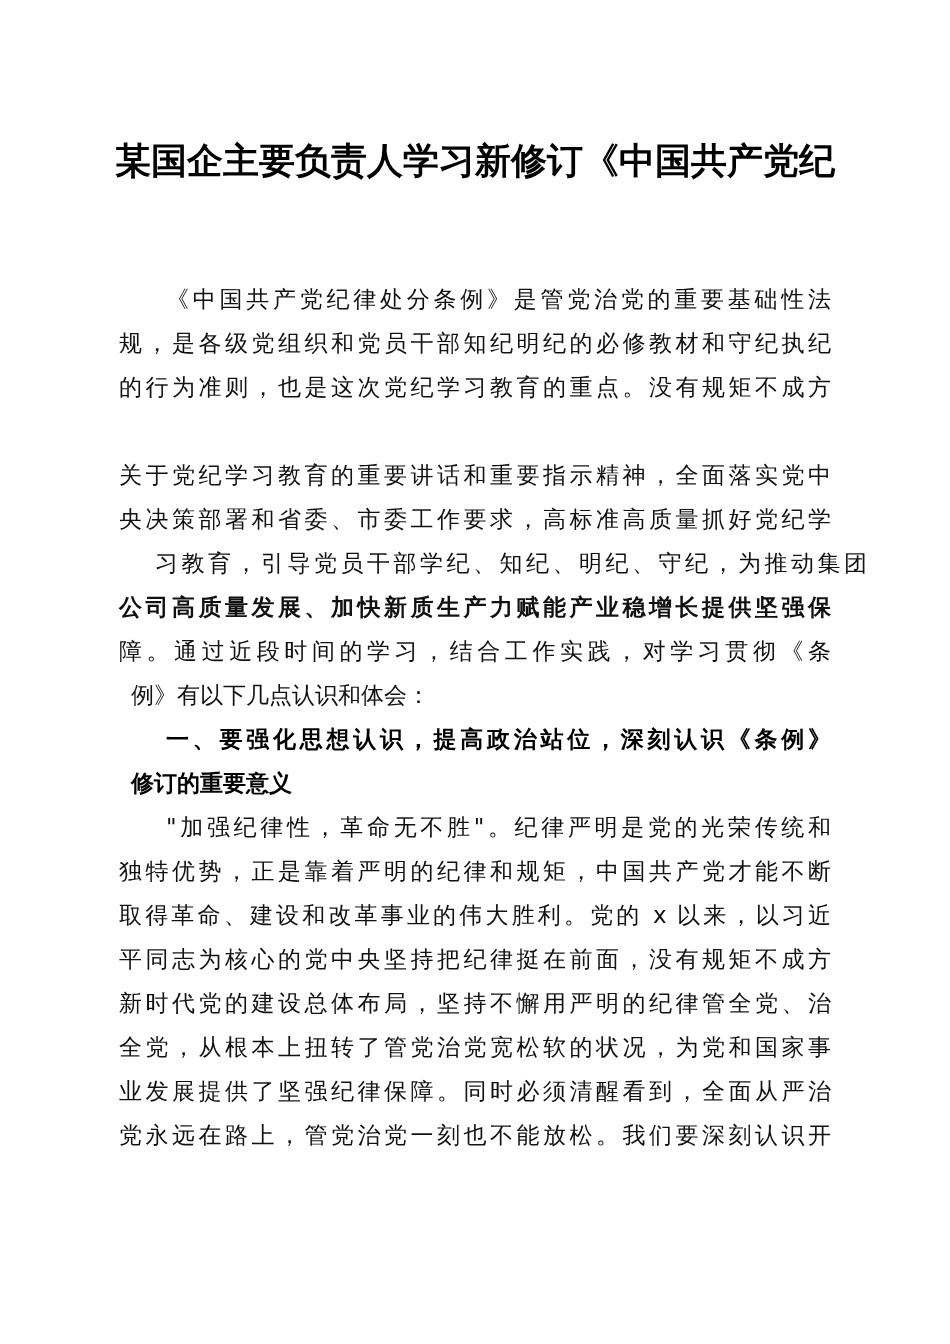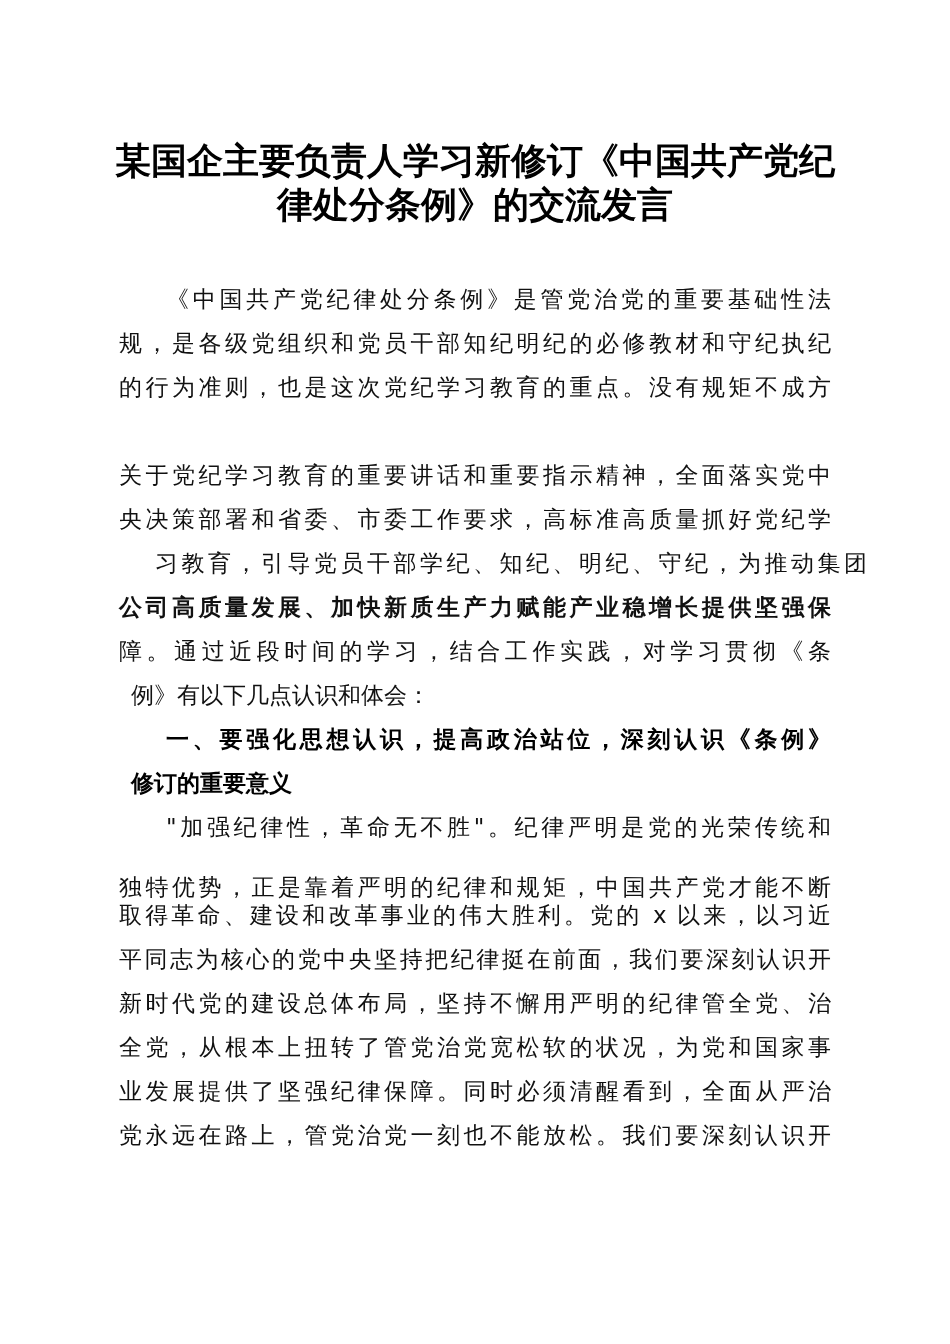--- a/index.html
+++ b/index.html
@@ -57,37 +57,36 @@
       font-weight: bold;
       color: #000000;
     }
   </style>
 </head>
 <body>
 
 <div class="page">
 
   <div class="title-line" style="top:138px;">某国企主要负责人学习新修订《中国共产党纪</div>
-  <div class="title-line" style="top:182px;">律处分条例》的交流发言</div>
 
   <div class="line indent" style="top:282px;">《中国共产党纪律处分条例》是管党治党的重要基础性法</div>
   <div class="line" style="top:326px;">规，是各级党组织和党员干部知纪明纪的必修教材和守纪执纪</div>
   <div class="line" style="top:370px;">的行为准则，也是这次党纪学习教育的重点。没有规矩不成方</div>
   <div class="line" style="top:458px;">关于党纪学习教育的重要讲话和重要指示精神，全面落实党中</div>
   <div class="line" style="top:502px;">央决策部署和省委、市委工作要求，高标准高质量抓好党纪学</div>
   <div class="line" style="top:546px;margin-left:36px;">习教育，引导党员干部学纪、知纪、明纪、守纪，为推动集团</div>
   <div class="line" style="top:590px;font-weight:bold;">公司高质量发展、加快新质生产力赋能产业稳增长提供坚强保</div>
   <div class="line" style="top:634px;">障。通过近段时间的学习，结合工作实践，对学习贯彻《条</div>
   <div class="line last" style="top:678px;">例》有以下几点认识和体会：</div>
 
   <div class="line indent heading" style="top:722px;">一、要强化思想认识，提高政治站位，深刻认识《条例》</div>
   <div class="line heading last" style="top:766px;">修订的重要意义</div>
 
   <div class="line indent" style="top:810px;">"加强纪律性，革命无不胜"。纪律严明是党的光荣传统和</div>
-  <div class="line" style="top:854px;margin-top:16px;">独特优势，正是靠着严明的纪律和规矩，中国共产党才能不断</div>
+  <div class="line" style="top:854px;">独特优势，正是靠着严明的纪律和规矩，中国共产党才能不断</div>
   <div class="line" style="top:898px;">取得革命、建设和改革事业的伟大胜利。党的 x 以来，以习近</div>
-  <div class="line" style="top:942px;">平同志为核心的党中央坚持把纪律挺在前面，我们要深刻认识开</div>
+  <div class="line" style="top:942px;">平同志为核心的党中央坚持把纪律挺在前面，没有规矩不成方</div>
   <div class="line" style="top:986px;">新时代党的建设总体布局，坚持不懈用严明的纪律管全党、治</div>
   <div class="line" style="top:1074px;">业发展提供了坚强纪律保障。同时必须清醒看到，全面从严治</div>
   <div class="line" style="top:1030px;">全党，从根本上扭转了管党治党宽松软的状况，为党和国家事</div>
   <div class="line" style="top:1118px;">党永远在路上，管党治党一刻也不能放松。我们要深刻认识开</div>
 
 </div>
 
 </body></html>

